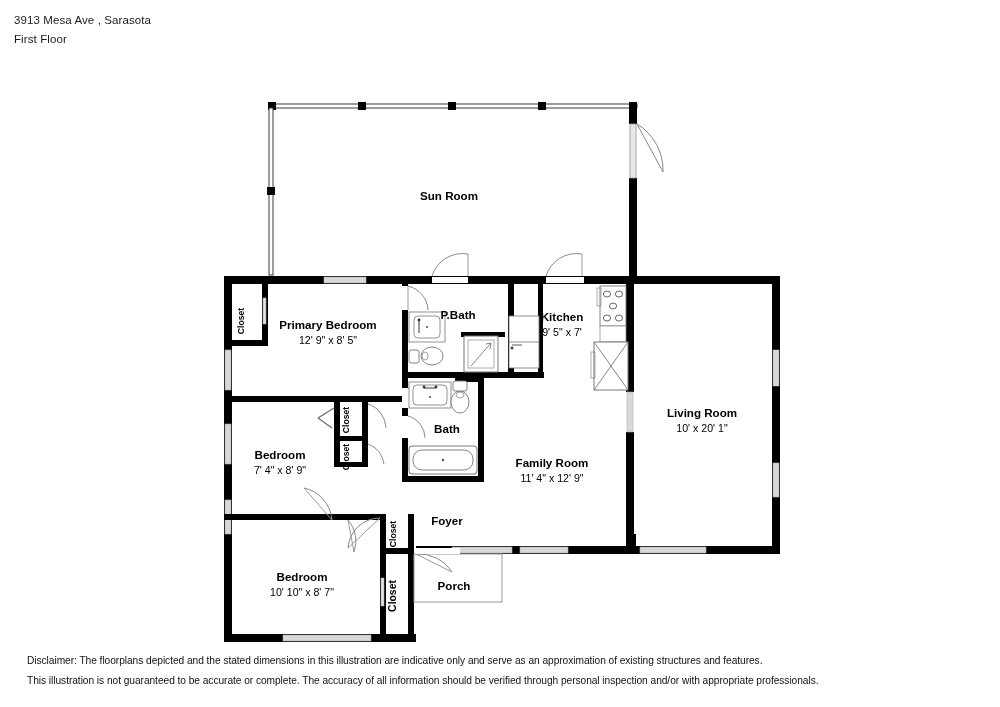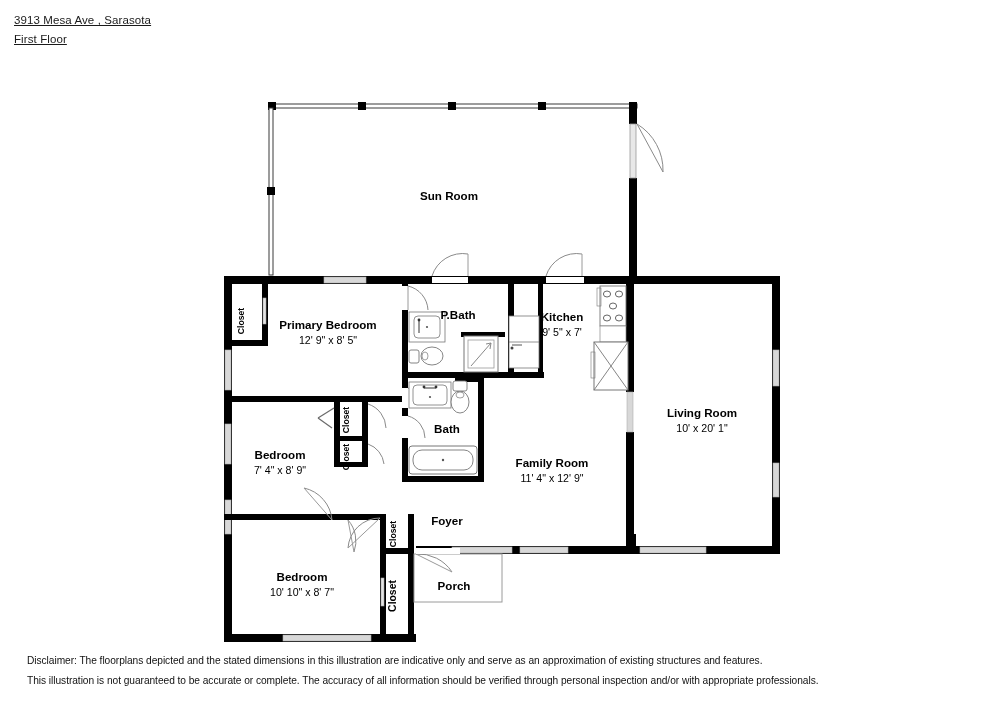--- a/index.html
+++ b/index.html
@@ -21,21 +21,20 @@
     width: 1000px;
     height: 707px;
   }
   .hdr {
     position: absolute;
     left: 14px;
     font-size: 11.5px;
     color: #1a1a1a;
     letter-spacing: 0.1px;
     white-space: nowrap;
-    text-decoration: underline;
   }
   #hdr-address { top: 14px; }
   #hdr-floor   { top: 33px; }
 
   .disclaimer-line {
     position: absolute;
     left: 14px;
     font-size: 10.2px;
     color: #111111;
     white-space: nowrap;

